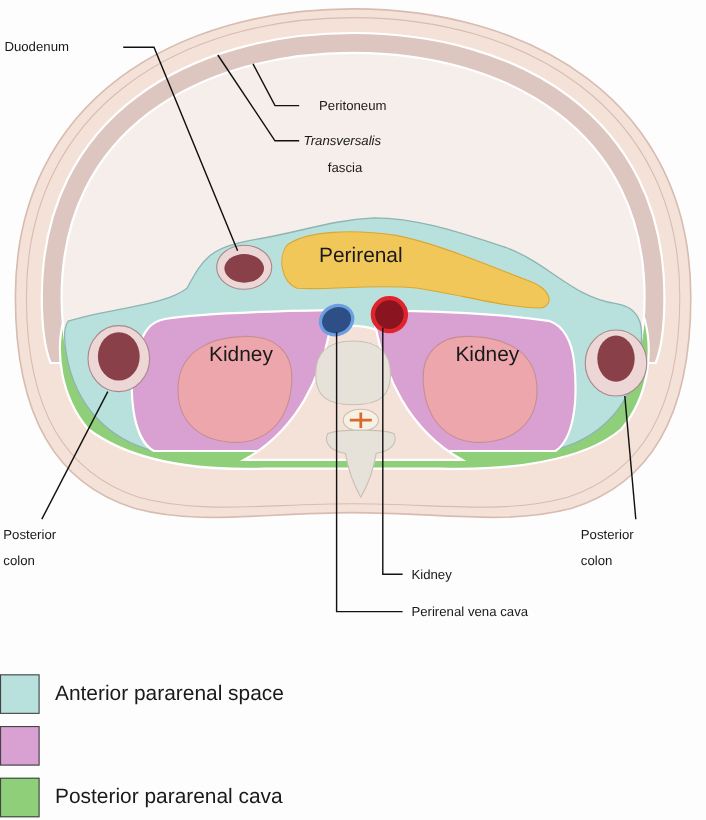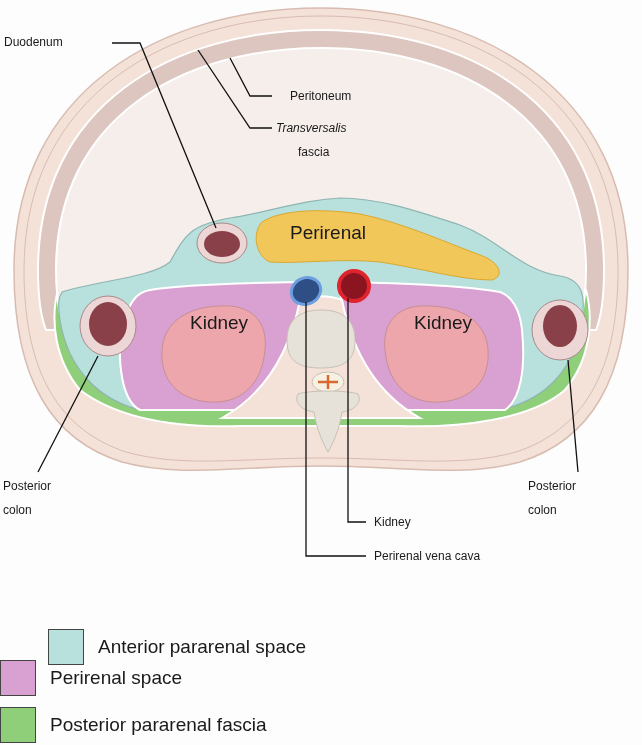--- a/index.html
+++ b/index.html
@@ -75,25 +75,24 @@
 <div class="inlbl" style="left:190px;top:312px;">Kidney</div>
 <div class="inlbl" style="left:414px;top:312px;">Kidney</div>
 <div class="lbl" style="left:3px;top:474px;">Posterior</div>
 <div class="lbl" style="left:3px;top:498px;">colon</div>
 <div class="lbl" style="left:528px;top:474px;">Posterior</div>
 <div class="lbl" style="left:528px;top:498px;">colon</div>
 <div class="lbl" style="left:374px;top:510px;">Kidney</div>
 <div class="lbl" style="left:374px;top:544px;">Perirenal vena cava</div>
 
 <div>
-  <div class="legend-row" style="top:628px;padding-left:48px;">
+  <div class="legend-row" style="top:612px;">
     <div class="swatch" style="background:#b8e0dc;"></div>
     <span class="legend-text">Anterior pararenal space</span>
   </div>
   <div class="legend-row" style="top:659px;">
     <div class="swatch" style="background:#d9a0d2;"></div>
-    <span class="legend-text">Perirenal space</span>
   </div>
   <div class="legend-row" style="top:706px;">
     <div class="swatch" style="background:#8fcf7a;"></div>
-    <span class="legend-text">Posterior pararenal fascia</span>
+    <span class="legend-text">Posterior pararenal cava</span>
   </div>
 </div>
 
 </body></html>

